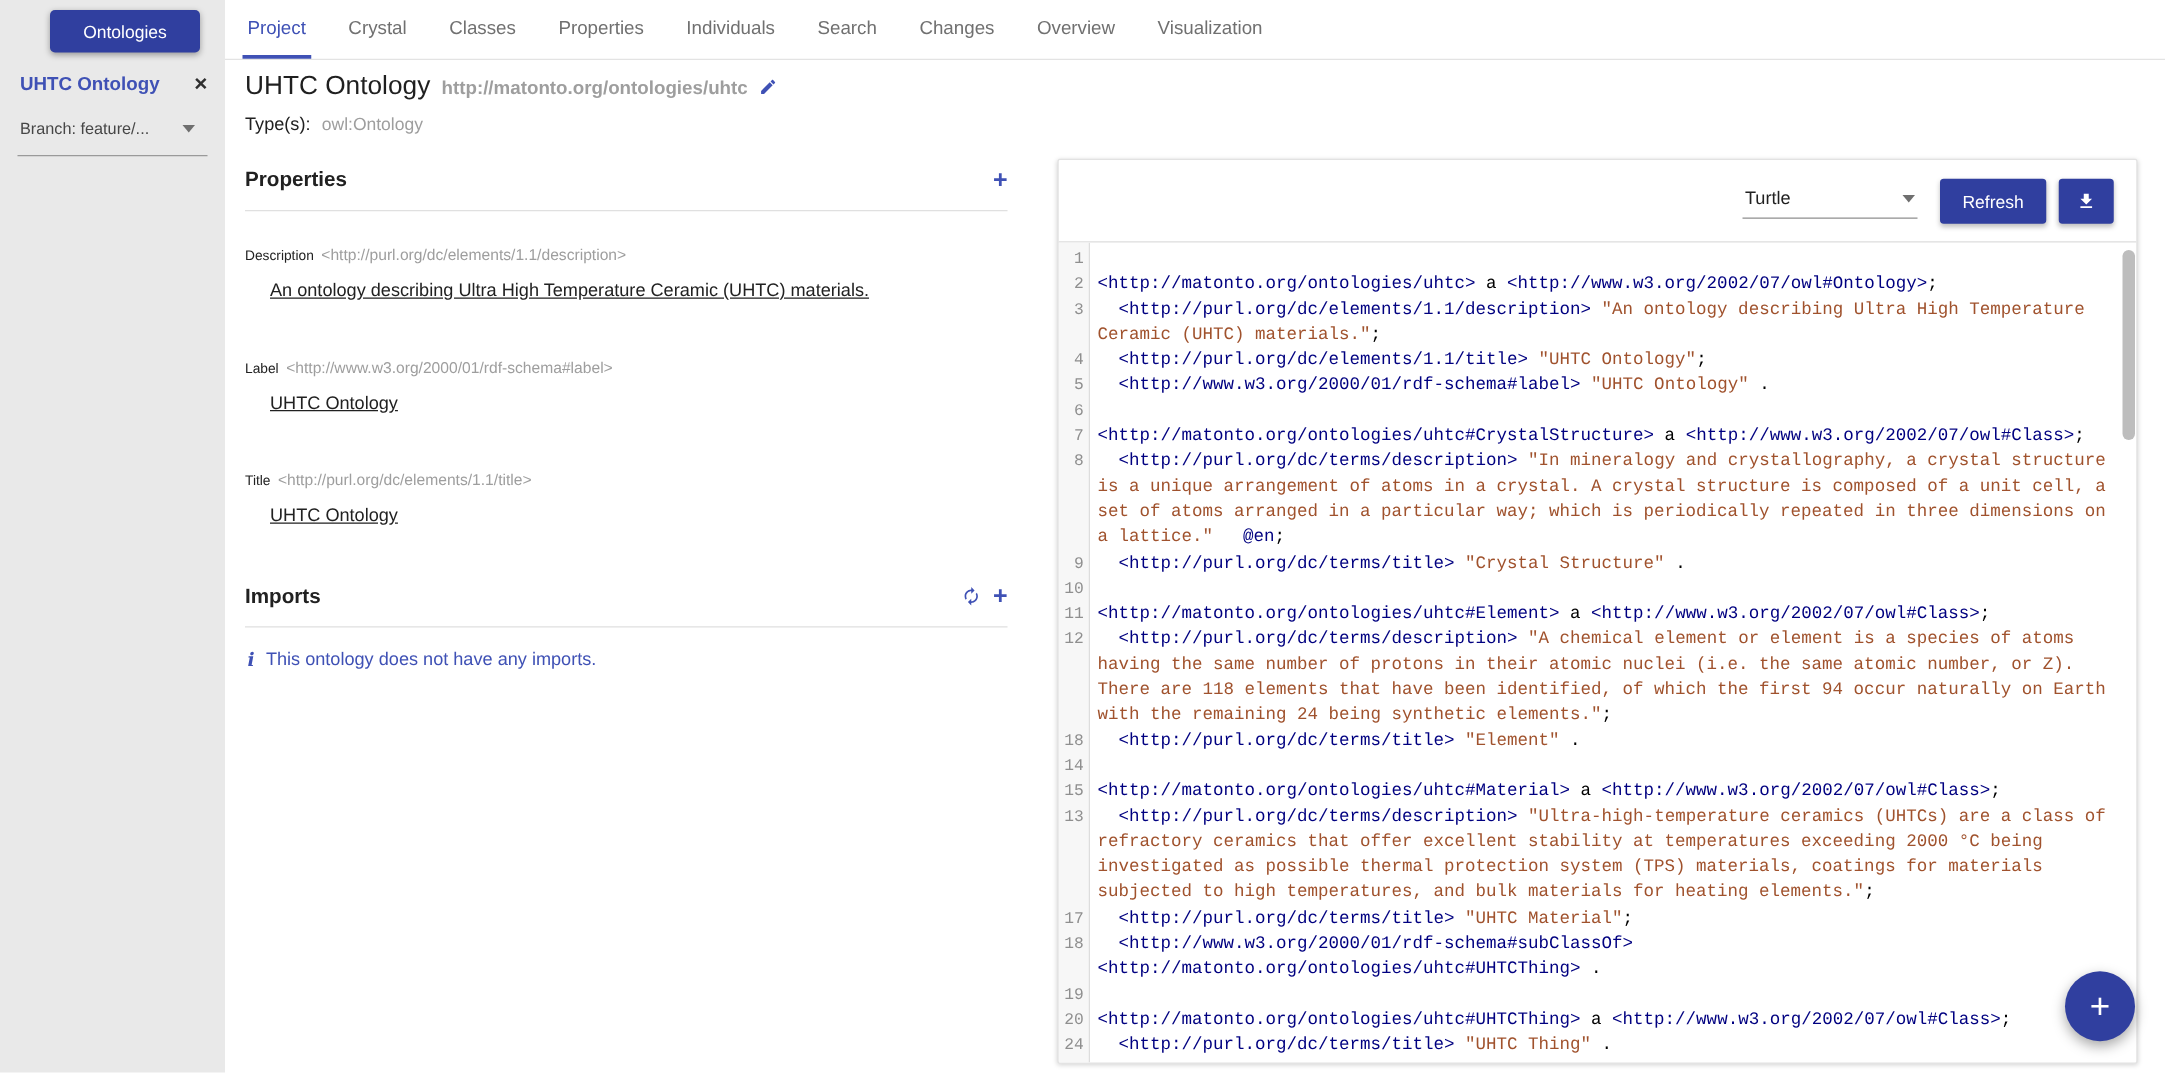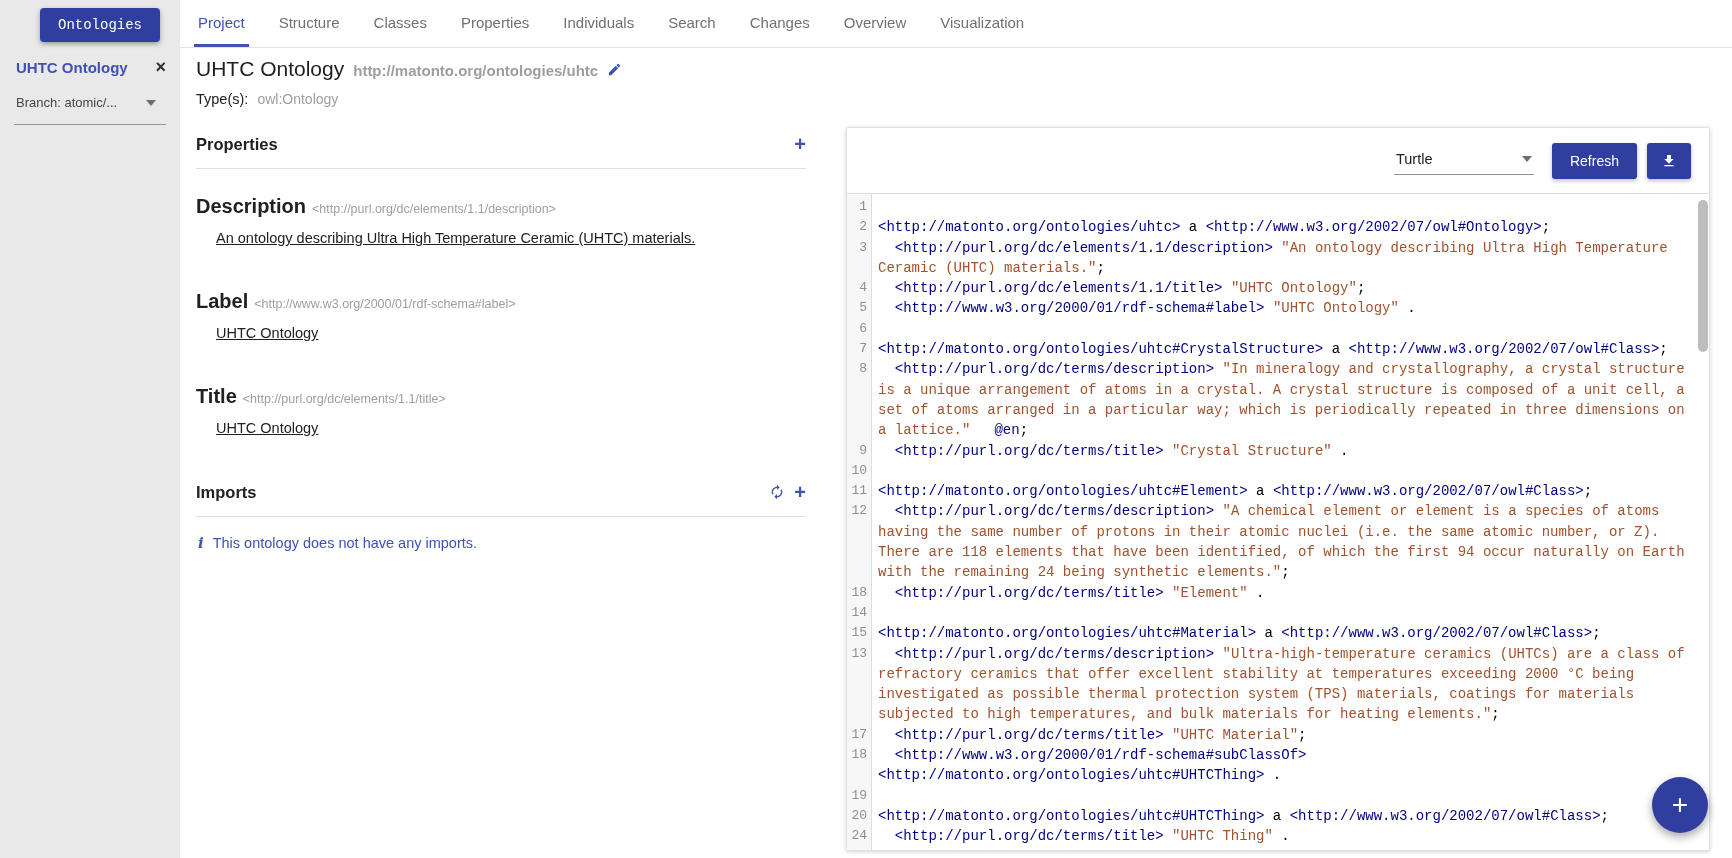--- a/index.html
+++ b/index.html
@@ -8,21 +8,21 @@
     --sidebar-bg:#e9e9e9;
   }
   *{box-sizing:border-box;}
   html,body{margin:0;padding:0;}
   body{width:1732px;height:858px;overflow:hidden;position:relative;background:#fff;
        font-family:"Liberation Sans",sans-serif;color:#212121;}
 
   
   .sidebar{position:absolute;left:0;top:0;width:180px;height:858px;background:var(--sidebar-bg);}
   .ontologies-btn{position:absolute;left:40px;top:8px;width:120px;height:34px;border:none;
-    background:var(--primary);color:#fff;font-size:14px;font-family:Liberation Mono, monospace;border-radius:4px;
+    background:var(--primary);color:#fff;font-size:14px;font-family:Liberation Sans, sans-serif;border-radius:4px;
     box-shadow:0 2px 5px rgba(0,0,0,.35);cursor:pointer;}
   .onto-row{position:absolute;left:16px;top:58px;width:150px;display:flex;align-items:center;justify-content:space-between;}
   .onto-name{color:var(--accent);font-weight:bold;font-size:15px;cursor:pointer;}
   .close-x{color:#2f2f2f;font-weight:900;font-size:18px;line-height:1;cursor:pointer;}
   .branch-row{position:absolute;left:16px;top:95px;width:140px;display:flex;align-items:center;justify-content:space-between;
     font-size:13px;color:#464646;cursor:pointer;}
   .caret{width:0;height:0;border-left:5px solid transparent;border-right:5px solid transparent;border-top:6px solid #6f6f6f;}
   .sidebar-divider{position:absolute;left:14px;top:124px;width:152px;border-top:1px solid #9a9a9a;}
 
   
@@ -42,21 +42,21 @@
   .types-label{color:#212121;}
   .types-value{color:#9e9e9e;margin-left:5px;font-size:14px;}
 
   .left-col{position:absolute;left:16px;top:84px;width:610px;}
   .section-row{display:flex;align-items:center;justify-content:space-between;height:24px;}
   .section-heading{font-size:16.5px;font-weight:bold;margin:0;color:#212121;}
   .section-icons{display:flex;align-items:center;gap:9px;}
   .plus{color:var(--accent);font-size:20px;font-weight:700;line-height:1;cursor:pointer;}
   .divider{border-top:1px solid #e0e0e0;margin-top:12px;}
   .prop{margin-top:26px;margin-bottom:44px;}
-  .prop-label{font-size:20px;font-weight:bold;color:#212121;}
+  .prop-label{font-size:11px;font-weight:normal;color:#212121;}
   .prop-iri{font-size:12.5px;font-weight:400;color:#9e9e9e;margin-left:6px;}
   .prop-value{margin:12px 0 0 20px;font-size:14.5px;color:#212121;text-decoration:underline;}
   .imports-block{margin-top:0;}
   .info-row{margin-top:17px;margin-left:2px;display:flex;align-items:center;gap:9px;color:var(--accent);font-size:14.5px;}
   .info-i{font-family:"DejaVu Serif",serif;font-weight:bold;font-style:italic;font-size:15px;}
 
   
   .preview-card{position:absolute;left:666px;top:79px;width:864px;height:724px;background:#fff;
     border:1px solid #e2e2e2;border-radius:2px;box-shadow:0 1px 4px rgba(0,0,0,.18);}
   .card-header{height:65px;display:flex;align-items:center;justify-content:flex-end;padding-right:18px;}
@@ -84,30 +84,30 @@
 </head>
 <body>
 
 <aside class="sidebar">
   <button class="ontologies-btn">Ontologies</button>
   <div class="onto-row">
     <span class="onto-name">UHTC Ontology</span>
     <span class="close-x">×</span>
   </div>
   <div class="branch-row">
-    <span>Branch: atomic/...</span>
+    <span>Branch: feature/...</span>
     <span class="caret"></span>
   </div>
   <div class="sidebar-divider"></div>
 </aside>
 
 <main class="main">
   <nav class="tabbar" id="tabbar">
       <div class="tab active">Project</div>
-      <div class="tab">Structure</div>
+      <div class="tab">Crystal</div>
       <div class="tab">Classes</div>
       <div class="tab">Properties</div>
       <div class="tab">Individuals</div>
       <div class="tab">Search</div>
       <div class="tab">Changes</div>
       <div class="tab">Overview</div>
       <div class="tab">Visualization</div>
     </nav>
   <section class="content">
 

